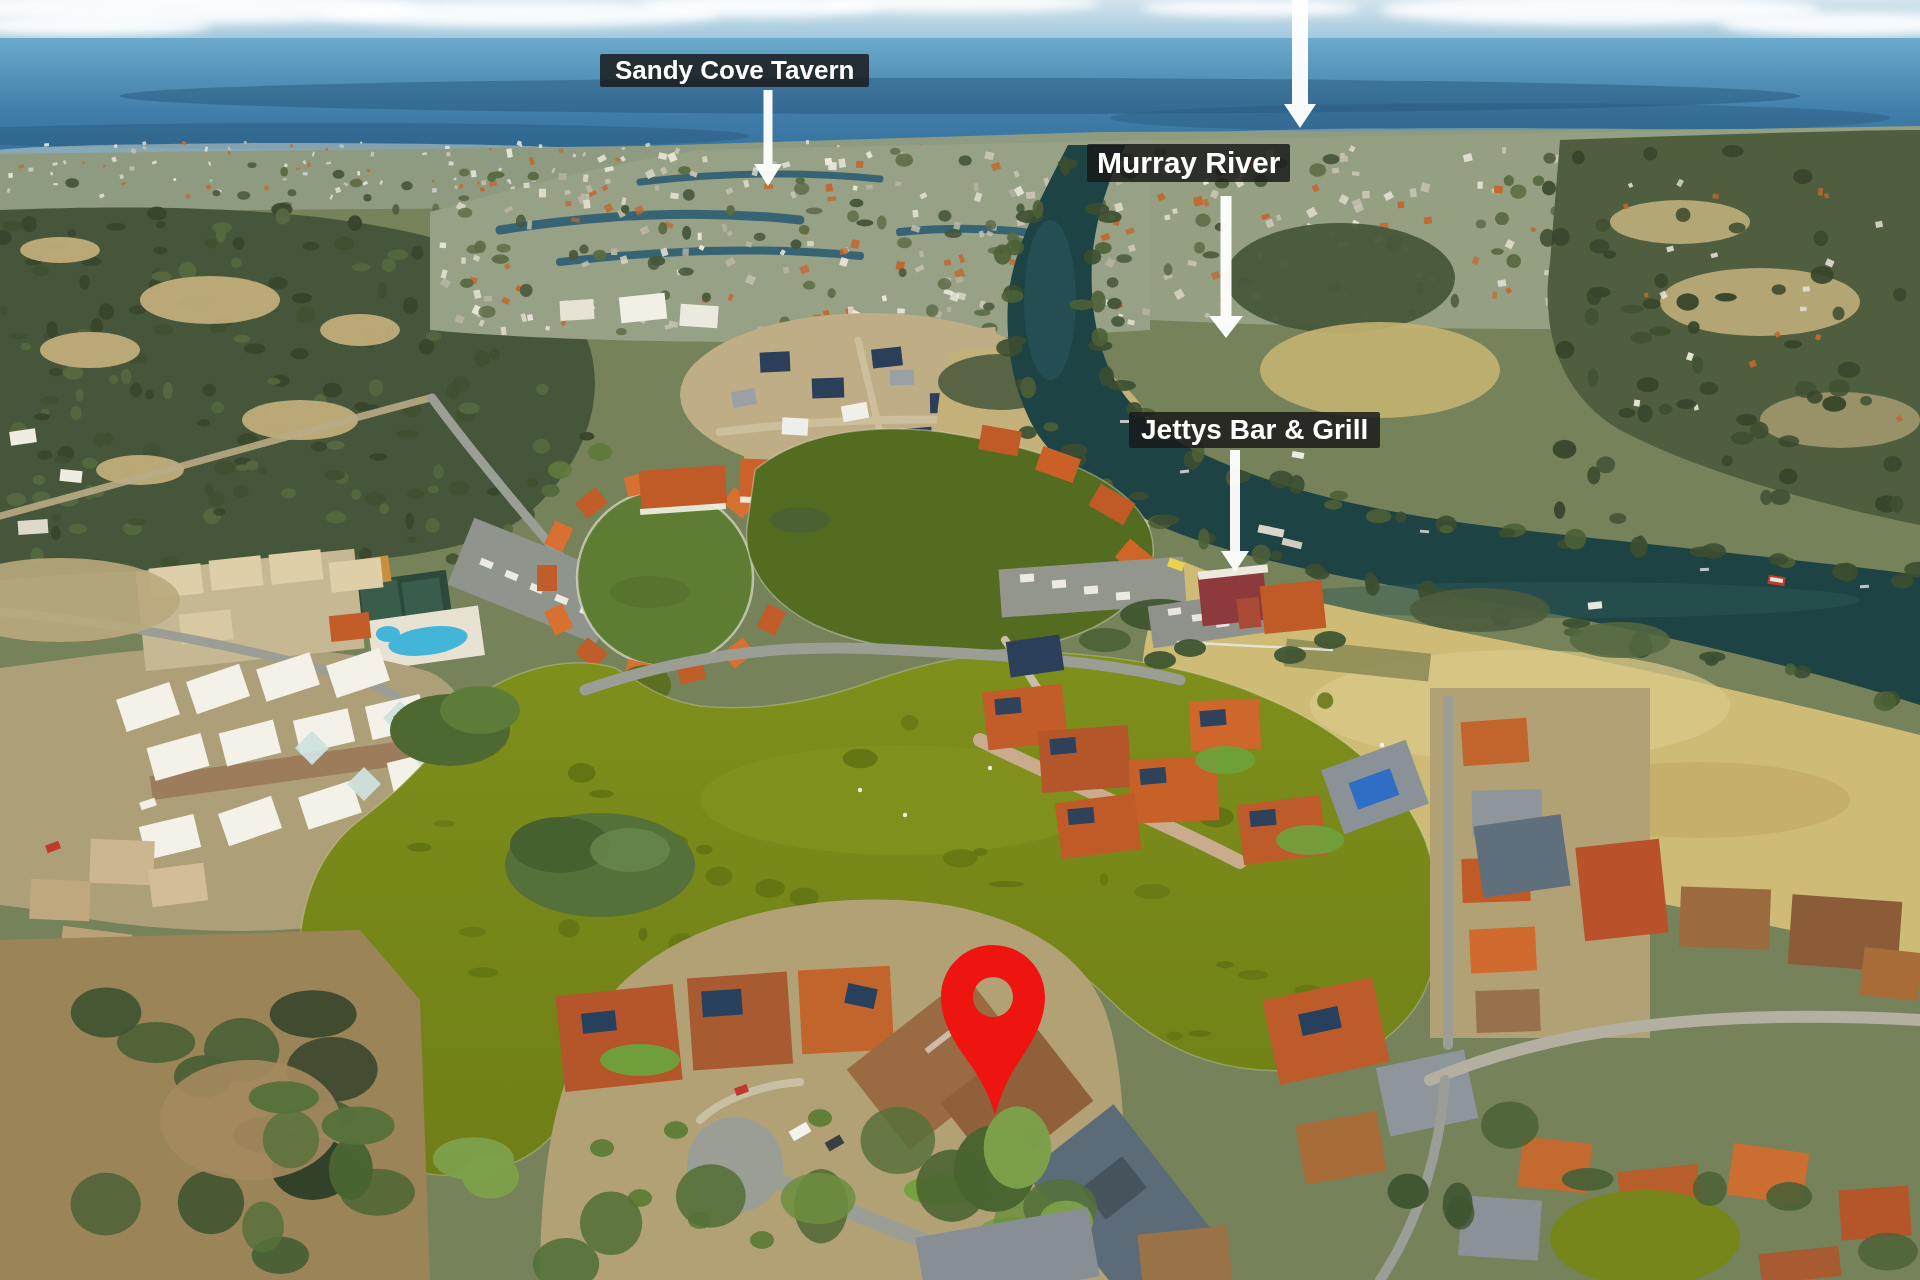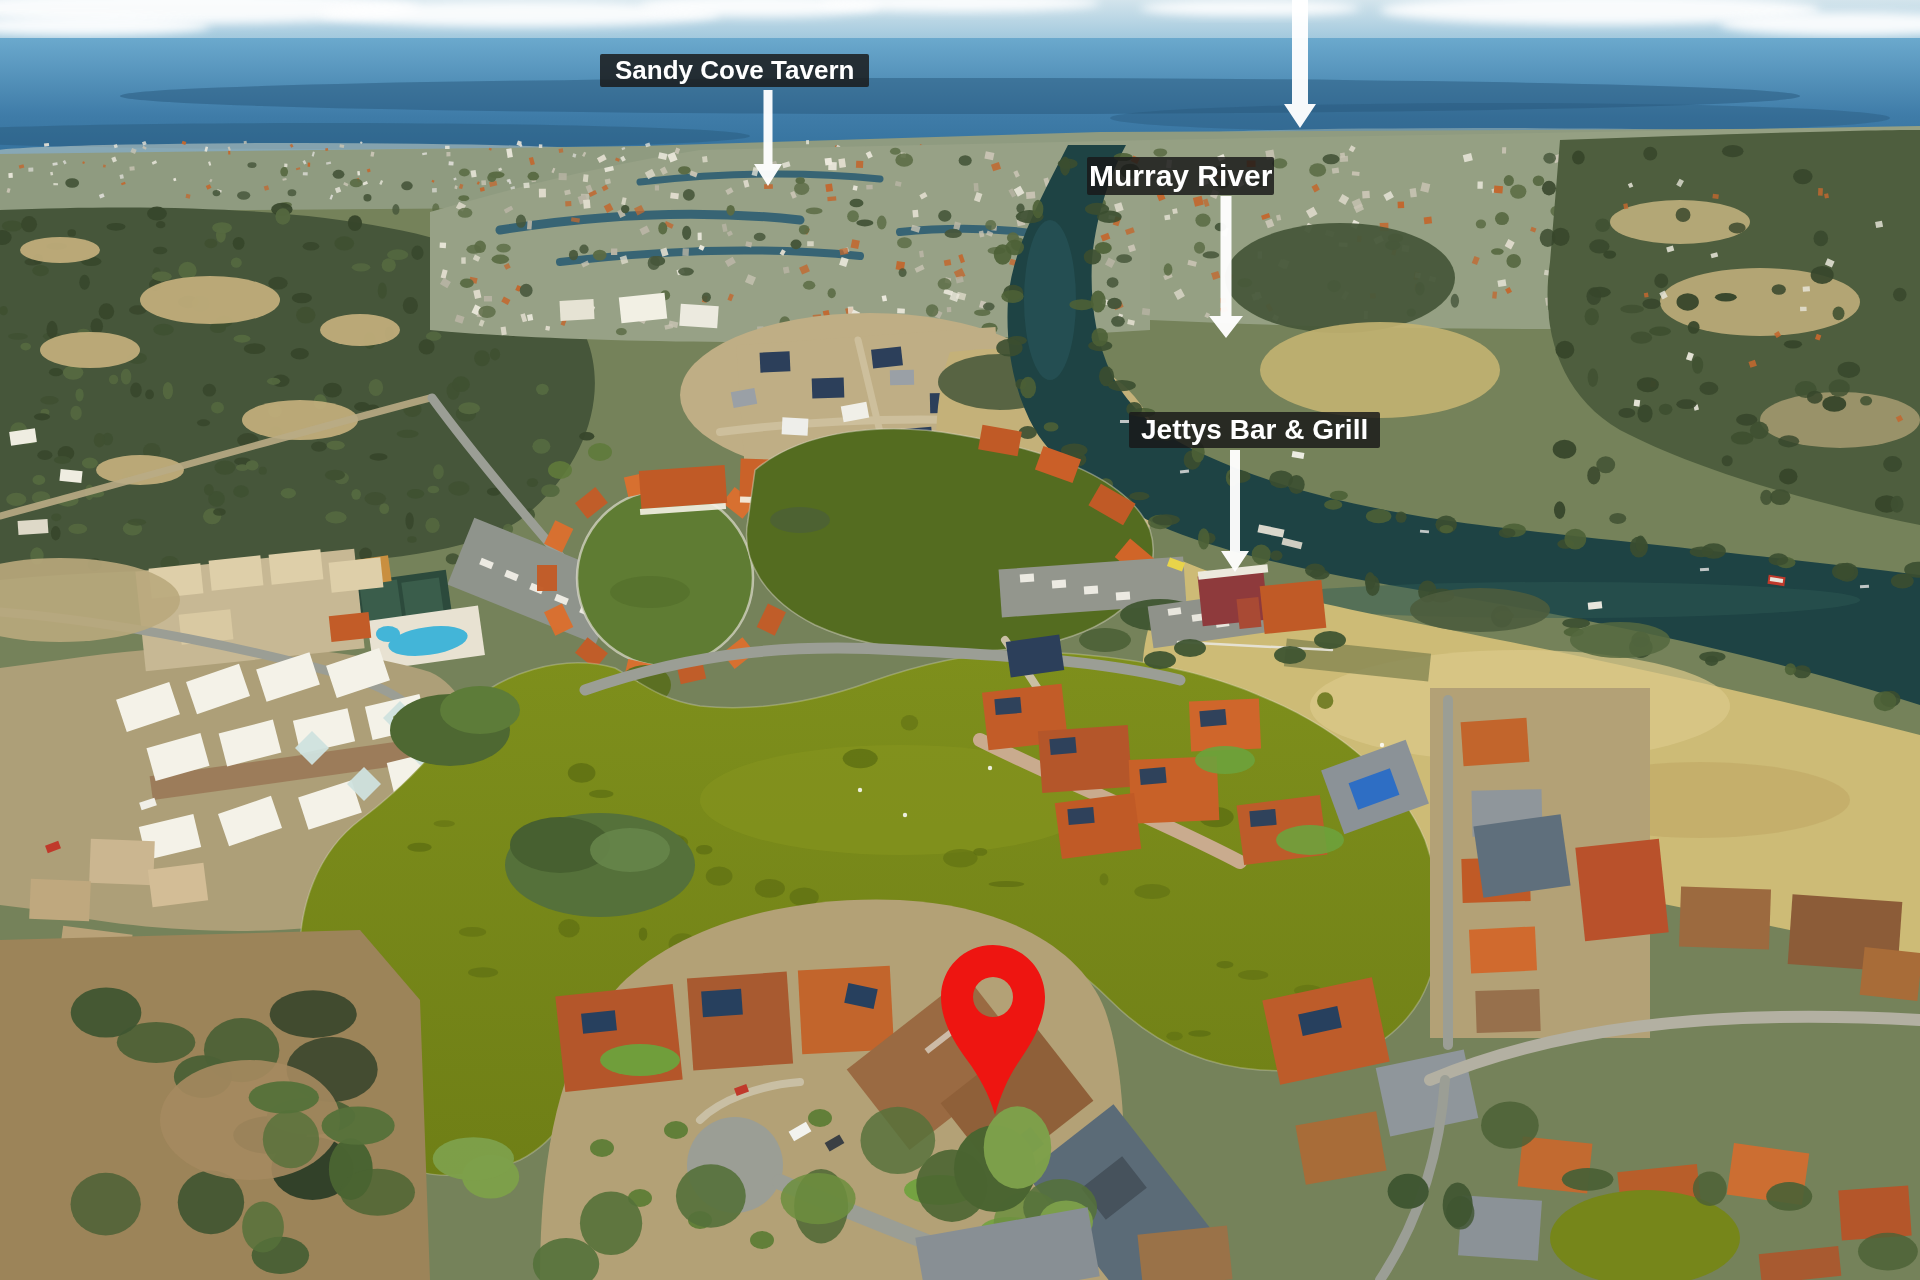--- a/index.html
+++ b/index.html
@@ -9,21 +9,21 @@
     position:absolute;
     display:inline-block;
     white-space:nowrap;
     font-weight:700;
     color:#fff;
     background:rgba(25,25,25,0.84);
     border-radius:2px;
     z-index:5;
   }
   #label-sandy{left:600px;top:54px;font-size:26px;line-height:33px;padding:0 15px;}
-  #label-murray{left:1087px;top:157px;font-size:30px;line-height:38px;padding:0 2px;}
+  #label-murray{left:1087px;top:144px;font-size:30px;line-height:38px;padding:0 10px;}
   #label-jettys{left:1129px;top:412px;font-size:28px;line-height:36px;padding:0 12px;}
 </style>
 </head>
 <body>
 
 <div id="stage">
 
   <svg id="terrain" viewBox="0 0 1920 1280" xmlns="http://www.w3.org/2000/svg">
     <defs>
       <linearGradient id="skyG" x1="0" y1="0" x2="0" y2="1">

